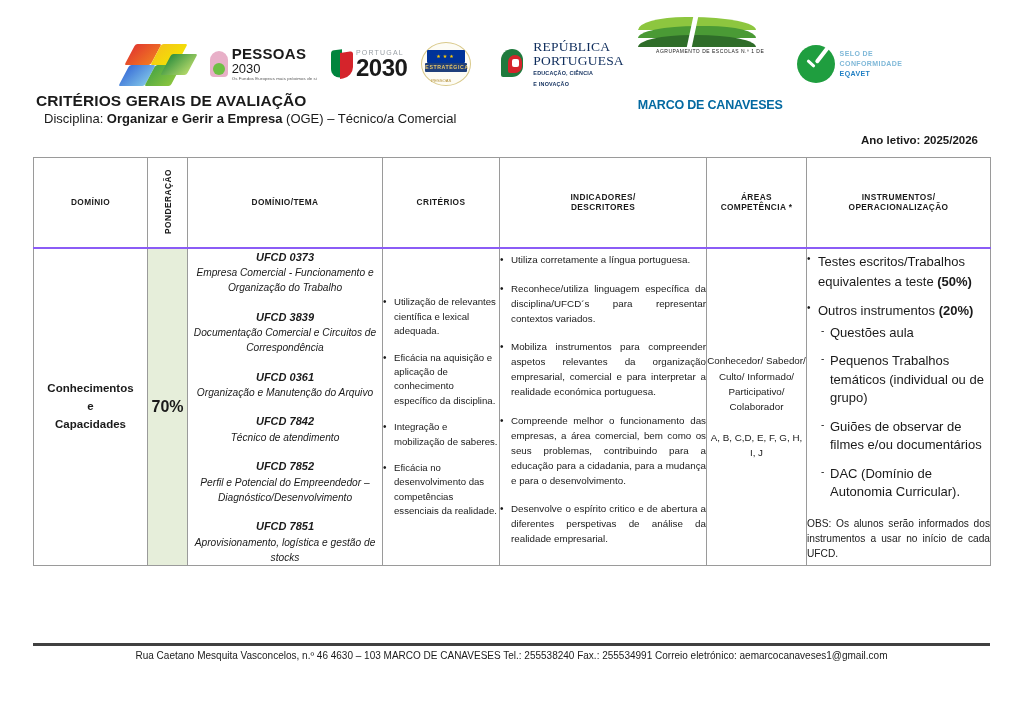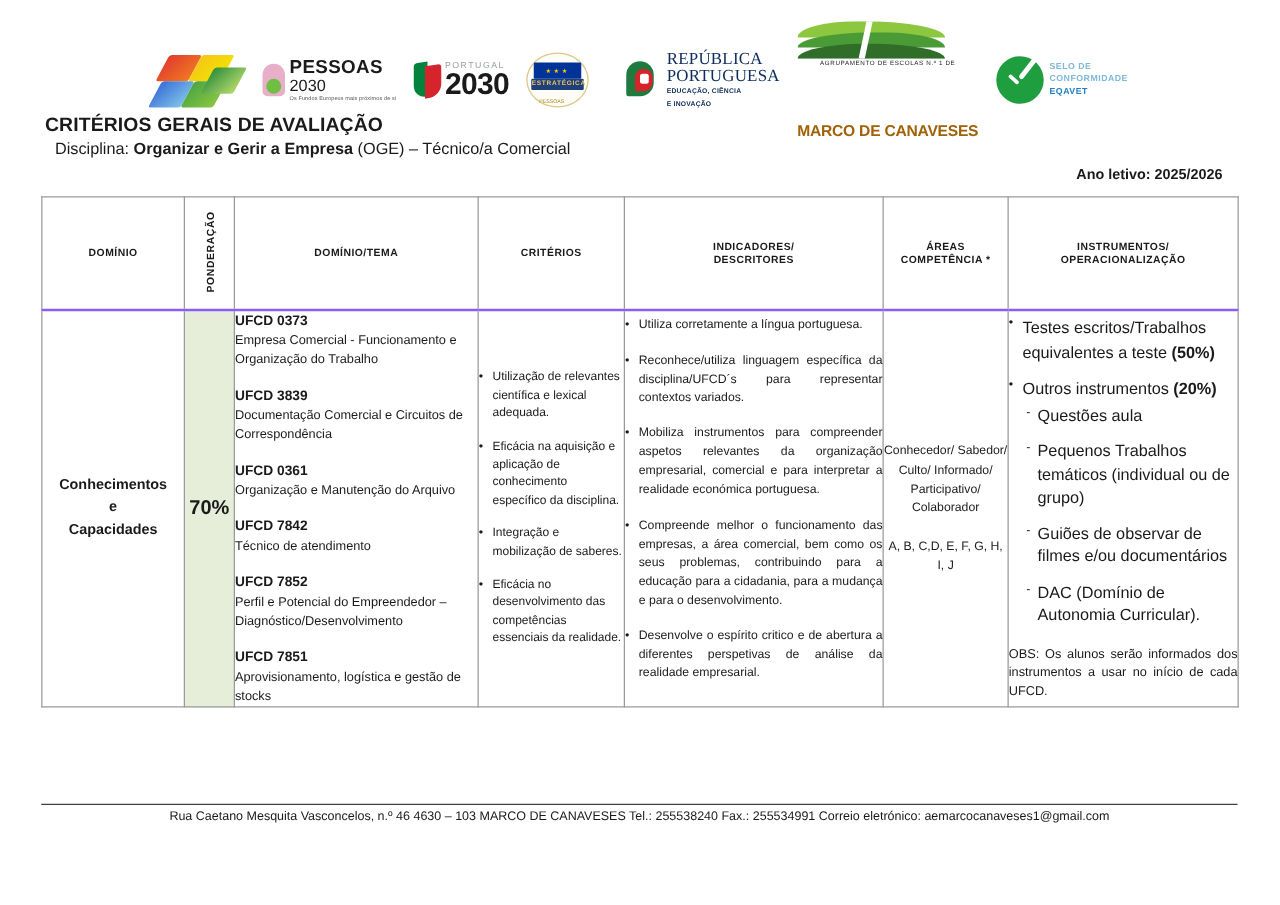--- a/index.html
+++ b/index.html
@@ -128,21 +128,21 @@
   .lg-marco .hills { width:118px; height:30px; position:relative; overflow:hidden; }
   .lg-marco .hills .h1{ position:absolute; left:0; top:0; width:118px; height:13px;
      background:#8dc63f; border-radius: 40% 55% 0 0 / 100% 100% 0 0;}
   .lg-marco .hills .h2{ position:absolute; left:0; top:9px; width:118px; height:12px;
      background:#4a9a35; border-radius: 50% 40% 0 0 / 100% 100% 0 0;}
   .lg-marco .hills .h3{ position:absolute; left:0; top:18px; width:118px; height:12px;
      background:#2f6d29; border-radius: 45% 50% 0 0 / 100% 100% 0 0;}
   .lg-marco .hills .cut{ position:absolute; left:52px; top:0; width:5px; height:30px;
      background:#fff; transform: skewX(-12deg);}
   .lg-marco .t1 { font-size:5px; color:#1a1a1a; letter-spacing:.5px; margin-top:1px;}
-  .lg-marco .t2 { font-size:12.5px; font-weight:bold; color:#a16207; letter-spacing:-0.2px;margin-top:44px;}
+  .lg-marco .t2 { font-size:12.5px; font-weight:bold; color:#0369a1; letter-spacing:-0.2px;margin-top:44px;}
 
   .lg-eqavet { display:flex; align-items:center; gap:5px; }
   .lg-eqavet .circle {
     width:38px; height:38px; border-radius:50%; background:#1f9e3f; position:relative;
   }
   .lg-eqavet .circle::before{
     content:""; position:absolute; left:9px; top:17px; width:10px; height:3px;
     background:#fff; transform: rotate(42deg); border-radius:2px;
   }
   .lg-eqavet .circle::after{
@@ -193,21 +193,21 @@
     display:inline-block;
     font-size:8.3px; font-weight:bold; letter-spacing:.5px;
   }
   .cell { padding: 10px 8px; vertical-align: middle; }
 
   .c-dominio { text-align:center; font-size:11.5px; font-weight:bold; line-height:1.55; }
   .c-pond {
     text-align:center; font-size:16px; font-weight:bold;
     background:#e6eeda;
   }
-  .c-tema { text-align:left; font-size:10.2px; line-height:1.5; padding: 8px 10px; }
+  .c-tema { text-align:center; font-size:10.2px; line-height:1.5; padding: 8px 10px; font-style: italic; }
   .c-tema .u { font-weight:bold; font-size:11px; }
   .c-tema .g { margin-bottom: 13px; }
   .c-tema .g:last-child { margin-bottom:0; }
 
   ul.bl { list-style:none; margin:0; padding:0; }
   ul.bl li {
     position:relative; padding-left:11px; margin-bottom:12px;
     font-size:9.6px; line-height:1.5;
   }
   ul.bl li:last-child { margin-bottom:0; }
@@ -223,21 +223,21 @@
   .c-instr { font-size:10.2px; line-height:1.5; }
   .c-instr ul.bl li { font-size:13px; margin-bottom:10px; }
   .c-instr .sub { list-style:none; margin:3px 0 0 0; padding:0; }
   .c-instr .sub li { position:relative; padding-left:12px; margin:0 0 1px 0; font-size:10.2px; line-height:1.42;}
   .c-instr .sub li::before { content:"-"; position:absolute; left:3px; top:0; }
   .c-instr .obs { margin-top:14px; text-align:justify; font-size:10.2px; line-height:1.5; }
 
   
   .footer {
     position:absolute; left:33px; top:643px; width:957px;
-    border-top: 1px solid #404040;
+    border-top: 3px solid #404040;
     text-align:center;
     padding-top:4px;
     font-size:10px;
   }
 </style>
 </head>
 <body>
 
 <div id="page">
 

